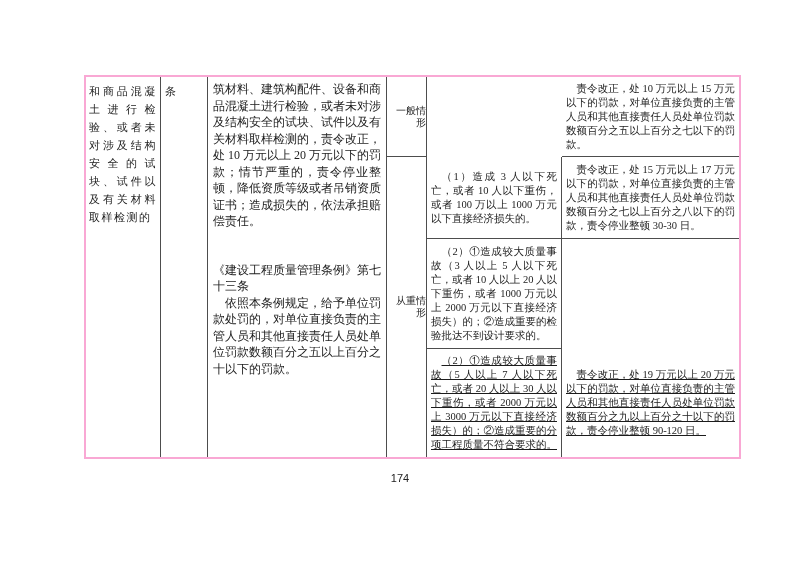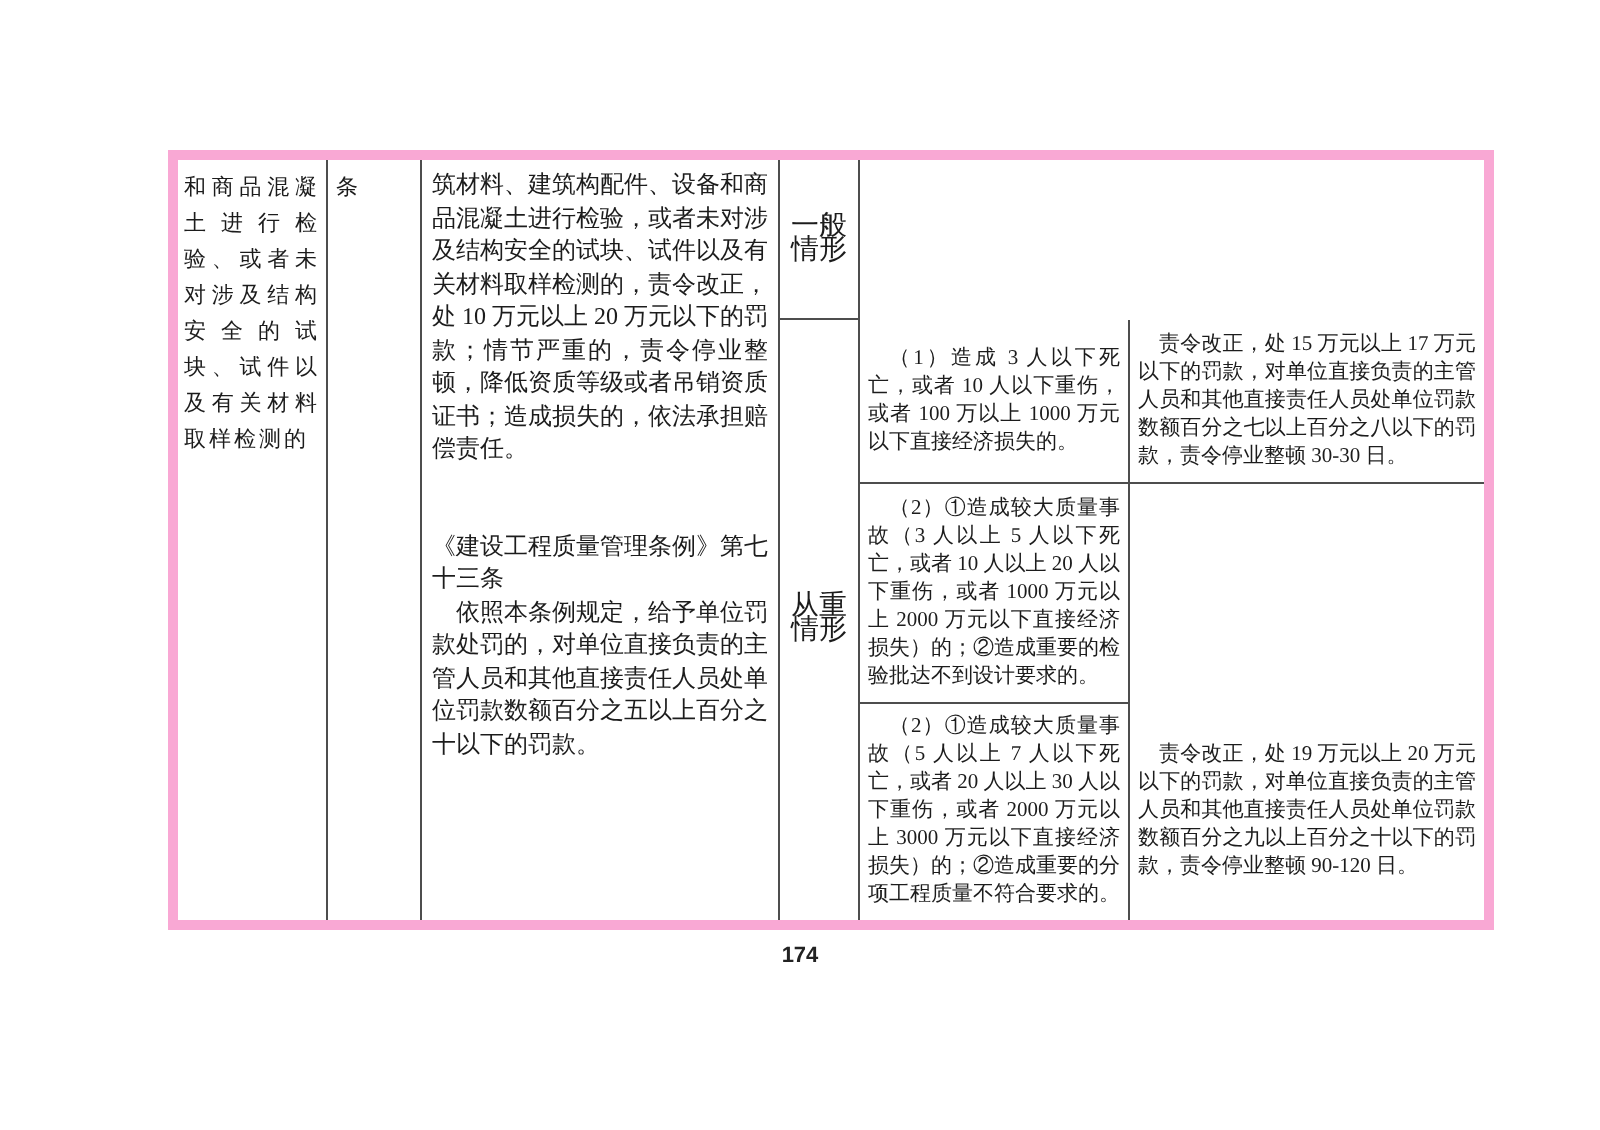--- a/index.html
+++ b/index.html
@@ -20,21 +20,21 @@
   }
   .table-wrap {
     position: absolute;
     left: 84px;
     top: 75px;
     width: 653px;
     height: 380px;
     display: grid;
     grid-template-columns: 75px 47px 179px 40px 135px 177px;
     grid-template-rows: 80px 82px 110px 108px;
-    border: 5px solid #f9a8d4;
+    border: 2px solid #f9a8d4;
   }
   .cell {
     box-sizing: border-box;
     overflow: hidden;
     font-size: 10.5px;
     line-height: 14px;
   }
   .br { border-right: 1px solid #4d4d4d; }
   .bb { border-bottom: 1px solid #4d4d4d; }
 
@@ -63,55 +63,54 @@
     text-align: justify;
   }
   .cell-c3 .para-gap { margin-top: 32px; }
   .cell-c3 .indent { text-indent: 1em; }
 
   .cell-c4 {
     grid-column: 4;
     display: flex;
     align-items: center;
     justify-content: center;
-    font-size: 14px;
+    font-size: 10px;
     line-height: 12px;
-    text-align: center;
+    text-align: right;
     padding: 0;
   }
   .cell-c4.general { grid-row: 1; }
   .cell-c4.aggravated { grid-row: 2 / 5; }
 
   .cell-c5, .cell-c6 {
     display: flex;
     align-items: center;
     padding: 2px 4px;
   }
   .cell-c5 { grid-column: 5; }
   .cell-c6 { grid-column: 6; }
   .cell-c5 .txt, .cell-c6 .txt {
     text-indent: 1em;
     text-align: justify;
     width: 100%;
   }
   .r1 { grid-row: 1; }
   .r2 { grid-row: 2; }
   .r3 { grid-row: 3; }
-  .r4 { grid-row: 4; }
+  .r4 { grid-row: 4; text-decoration: underline; }
 
   .page-number {
     position: absolute;
     left: 0;
     top: 472px;
     width: 800px;
     text-align: center;
     font-size: 11px;
     font-family: "Liberation Sans", "DejaVu Sans", sans-serif;
     color: #222;
-    font-weight: bold;
   }
 </style>
 </head>
 <body>
 
 <div class="page">
 
   <div class="table-wrap">
 
     <div class="cell cell-c1 br">和商品混凝土进行检验、或者未对涉及结构安全的试块、试件以及有关材料取样检测的</div>
@@ -121,20 +120,23 @@
     <div class="cell cell-c3 br">
       <div>筑材料、建筑构配件、设备和商品混凝土进行检验，或者未对涉及结构安全的试块、试件以及有关材料取样检测的，责令改正，处 10 万元以上 20 万元以下的罚款；情节严重的，责令停业整顿，降低资质等级或者吊销资质证书；造成损失的，依法承担赔偿责任。</div>
       <div class="para-gap">《建设工程质量管理条例》第七十三条</div>
       <div class="indent">依照本条例规定，给予单位罚款处罚的，对单位直接负责的主管人员和其他直接责任人员处单位罚款数额百分之五以上百分之十以下的罚款。</div>
     </div>
 
     <div class="cell cell-c4 general br bb">一般情形</div>
 
     <div class="cell cell-c4 aggravated br">从重情形</div>
 
+    <div class="cell cell-c6 r1 bb">
+      <div class="txt">责令改正，处 10 万元以上 15 万元以下的罚款，对单位直接负责的主管人员和其他直接责任人员处单位罚款数额百分之五以上百分之七以下的罚款。</div>
+    </div>
 
     <div class="cell cell-c5 r2 br bb">
       <div class="txt">（1）造成 3 人以下死亡，或者 10 人以下重伤，或者 100 万以上 1000 万元以下直接经济损失的。</div>
     </div>
     <div class="cell cell-c6 r2 bb">
       <div class="txt">责令改正，处 15 万元以上 17 万元以下的罚款，对单位直接负责的主管人员和其他直接责任人员处单位罚款数额百分之七以上百分之八以下的罚款，责令停业整顿 30-30 日。</div>
     </div>
 
     <div class="cell cell-c5 r3 br bb">
       <div class="txt">（2）①造成较大质量事故（3 人以上 5 人以下死亡，或者 10 人以上 20 人以下重伤，或者 1000 万元以上 2000 万元以下直接经济损失）的；②造成重要的检验批达不到设计要求的。</div>

